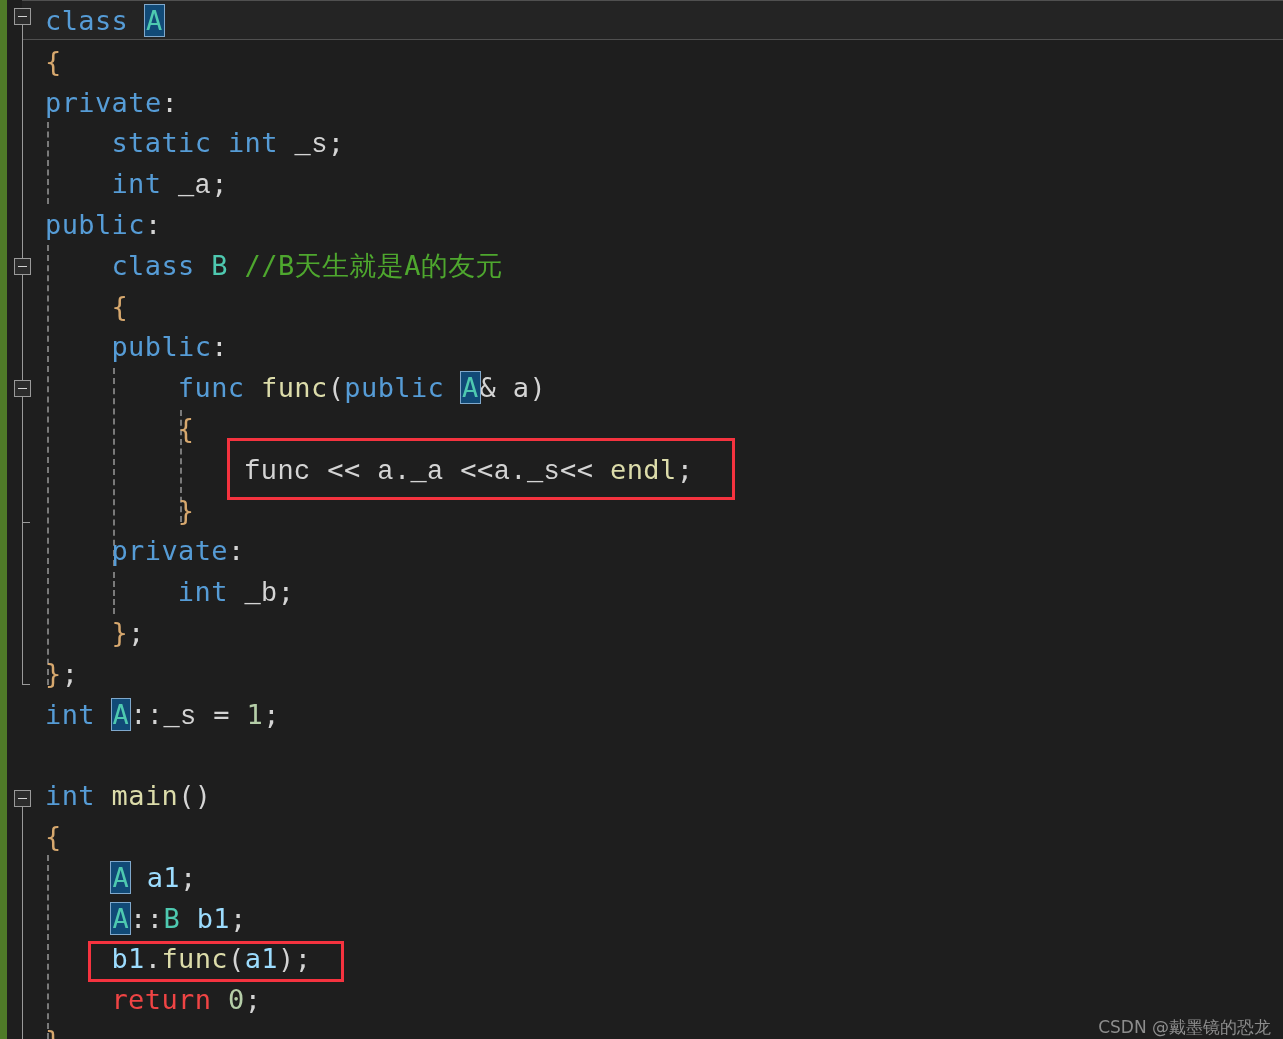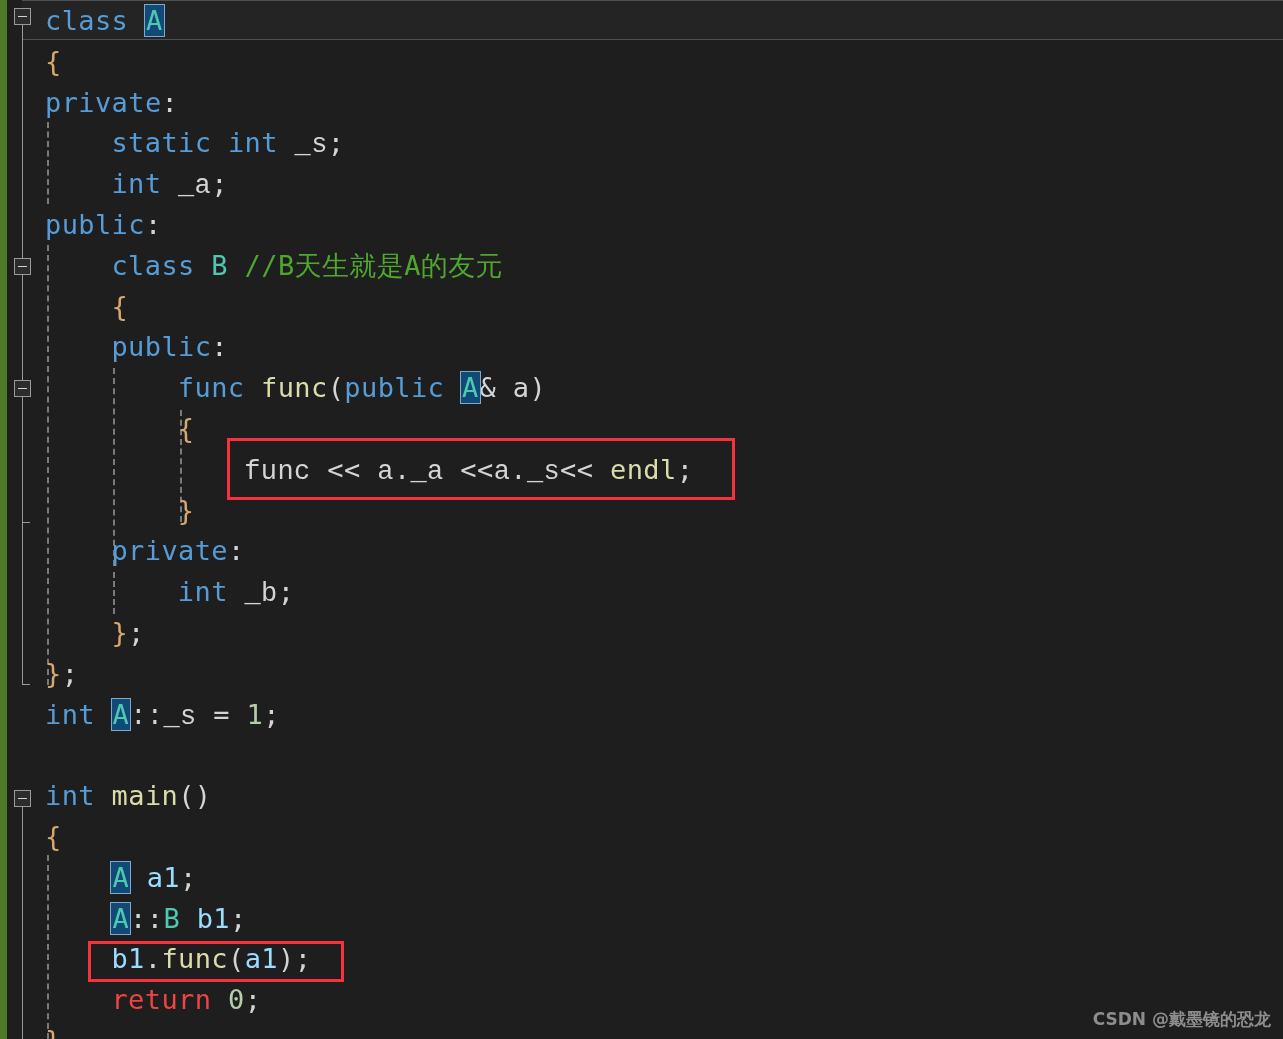--- a/index.html
+++ b/index.html
@@ -136,26 +136,25 @@
   .redbox {
     position: absolute;
     border: 3px solid #f5333f;
     box-sizing: border-box;
     pointer-events: none;
   }
 
   .watermark {
     position: absolute;
     right: 12px;
-    bottom: 8px;
+    bottom: 0;
     font-family: "DejaVu Sans", "Liberation Sans", sans-serif;
     font-size: 17px;
     color: #8d8d8d;
     white-space: pre;
-    font-weight: bold;
   }
 </style>
 </head>
 <body>
 
 <div id="editor">
 
   <div class="change-bar"></div>
 
   <div class="current-line"></div>

